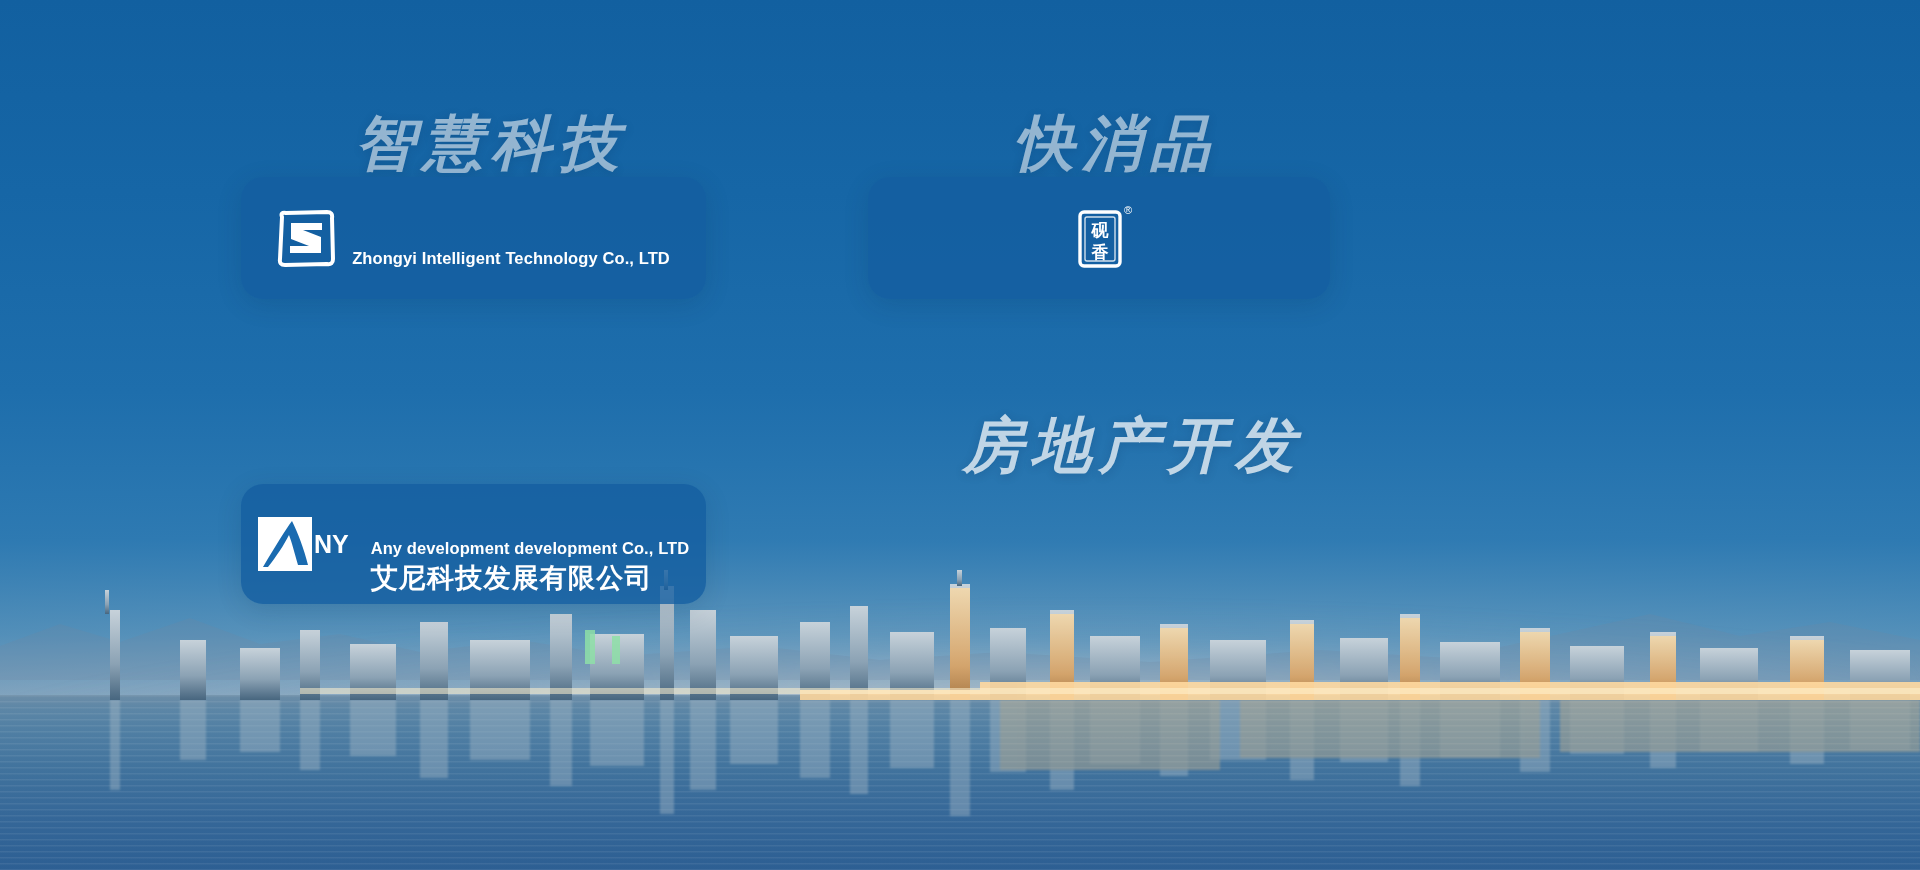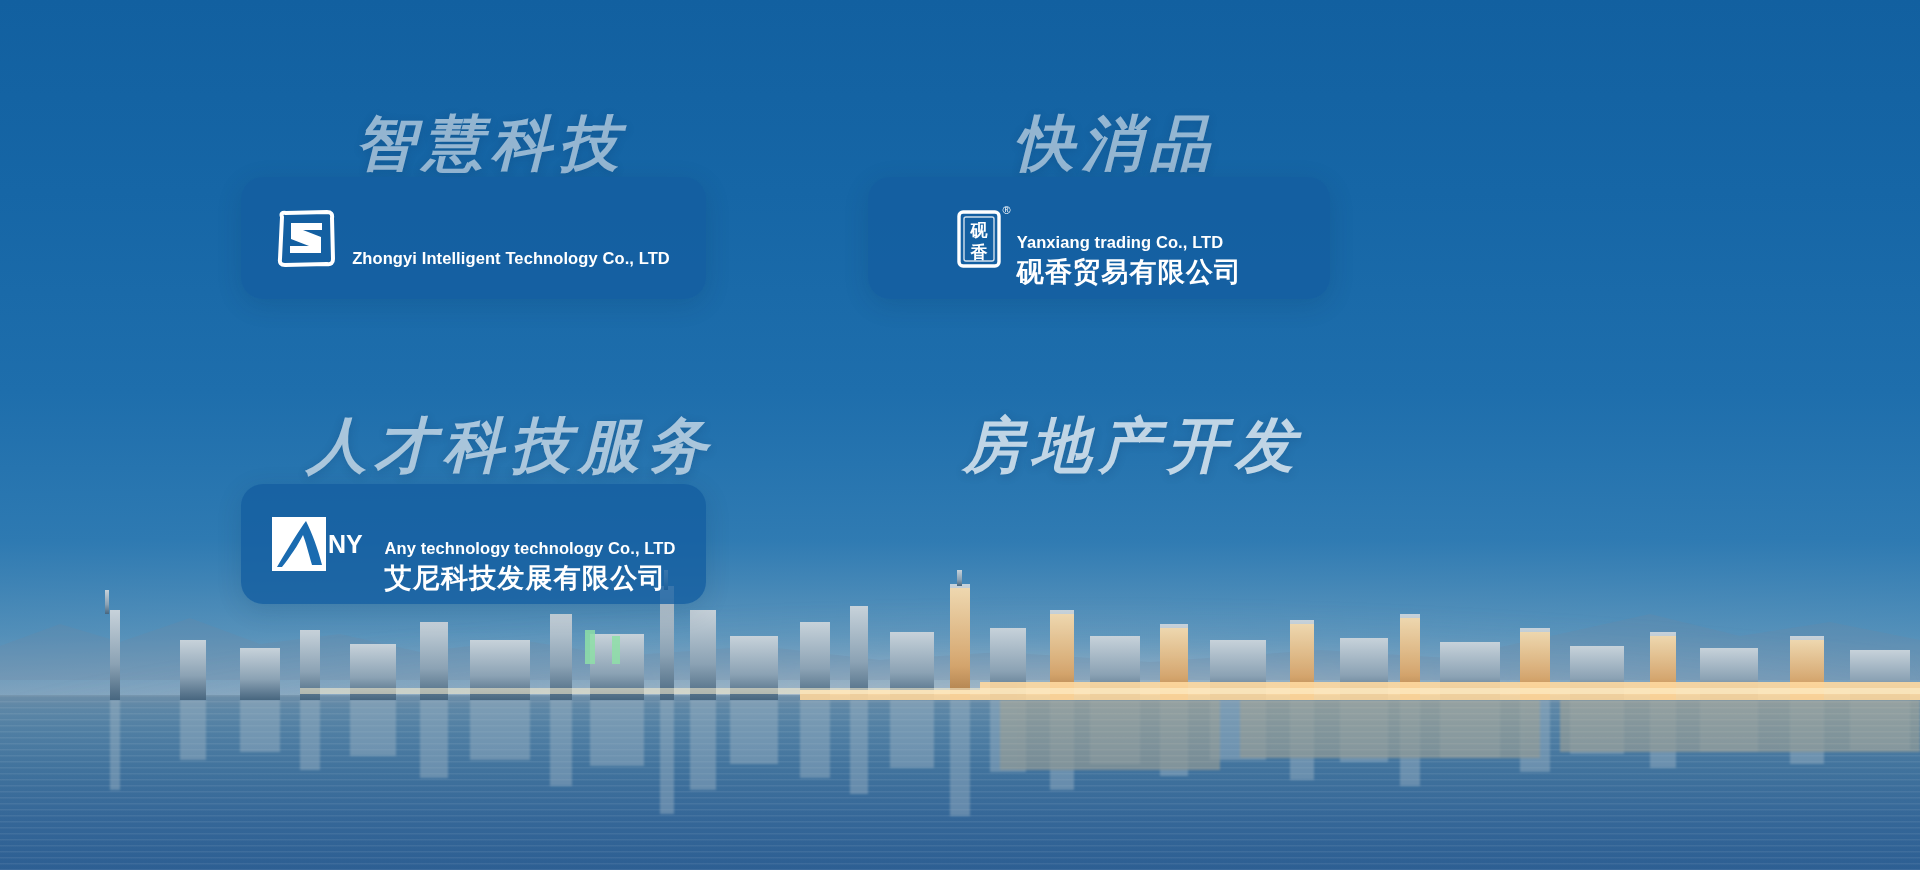--- a/index.html
+++ b/index.html
@@ -234,21 +234,20 @@
       <rect x="585" y="60" width="10" height="34"></rect>
         <rect x="612" y="66" width="8" height="28"></rect>
     </g>
     <g fill="#fff3d0" opacity=".55">
       <rect x="300" y="118" width="1620" height="6"></rect>
     </g>
   </svg>
 
   <div class="sec-title t1">智慧科技</div>
   <div class="sec-title t2">快消品</div>
-  <div class="sec-title t3">人才科技服务</div>
   <div class="sec-title t4">房地产开发</div>
 
   <div class="card c1">
     <div class="card-inner">
       <div class="logo">
         <svg width="58" height="58" viewBox="0 0 58 58">
           <path d="M5,8 Q3,3 9,4 L50,3 Q56,3 55,9 L56,50 Q56,56 50,55 L8,56 Q2,56 3,50 Z" fill="none" stroke="#ffffff" stroke-width="4" stroke-linejoin="round"></path>
           <path d="M14,14 L45,14 L45,21 L26,21 L44,28 L44,44 L13,44 L13,37 L32,37 L14,30 Z" fill="#ffffff"></path>
         </svg>
       </div>
@@ -264,37 +263,33 @@
         <div class="seal">
           <svg width="46" height="60" viewBox="0 0 46 60">
             <rect x="3" y="3" width="40" height="54" rx="4" fill="none" stroke="#ffffff" stroke-width="3.4"></rect>
             <rect x="8" y="8" width="30" height="44" rx="2" fill="none" stroke="#ffffff" stroke-width="1.4" opacity=".8"></rect>
             <text x="23" y="27" font-size="17" font-weight="700" fill="#ffffff" text-anchor="middle" font-family="'DejaVu Sans',sans-serif">砚</text>
             <text x="23" y="49" font-size="17" font-weight="700" fill="#ffffff" text-anchor="middle" font-family="'DejaVu Sans',sans-serif">香</text>
           </svg>
           <span class="reg">®</span>
         </div>
       </div>
-      <div class="names">
-        <div class="name-en">Yanxiang trading Co., LTD</div>
-        <div class="name-cn">砚香贸易有限公司</div>
-      </div>
     </div>
   </div>
 
   <div class="card c3">
     <div class="card-inner">
       <div class="logo">
         <svg width="96" height="58" viewBox="0 0 96 58">
           <rect x="0" y="2" width="54" height="54" fill="#ffffff"></rect>
           <path d="M5,52 C18,30 28,14 34,6 C40,18 46,34 50,50 L40,50 C36,36 34,28 31,20 C26,30 18,42 10,52 Z" fill="#1a6bb0"></path>
           <text x="56" y="38" font-size="25" font-weight="700" fill="#ffffff" font-family="'Liberation Sans',sans-serif">NY</text>
         </svg>
       </div>
       <div class="names">
-        <div class="name-en">Any technology technology Co., LTD</div>
+        <div class="name-en">Any development development Co., LTD</div>
         <div class="name-cn">艾尼科技发展有限公司</div>
       </div>
     </div>
   </div>
 
 
 </div>
 
 </body></html>

